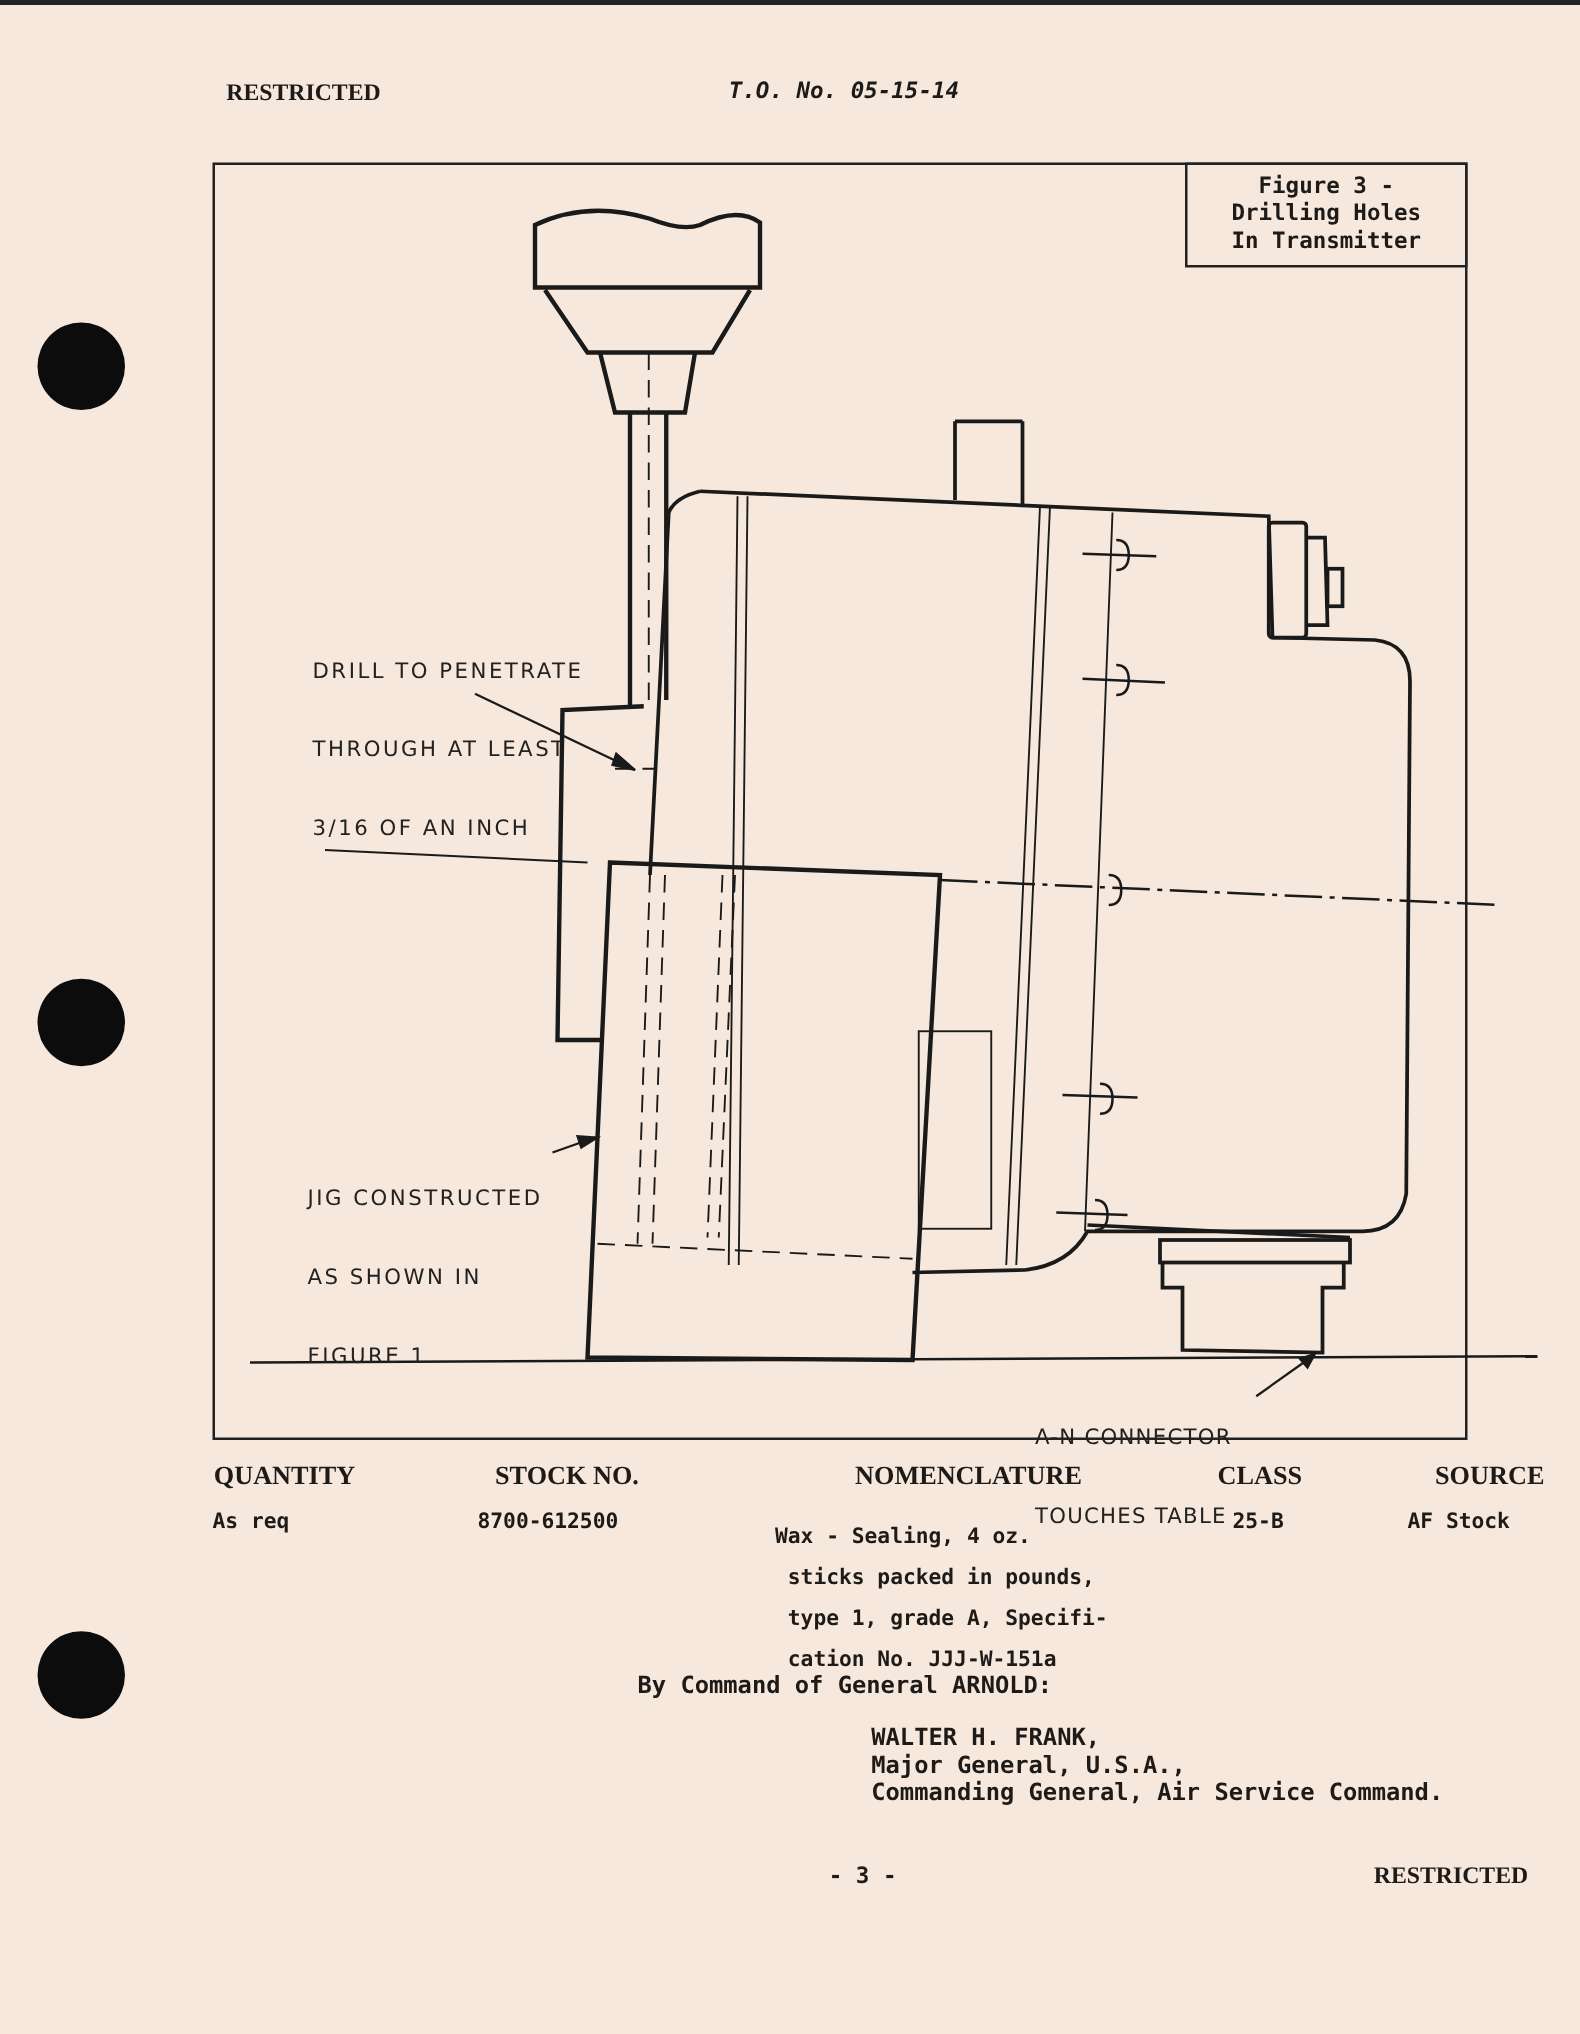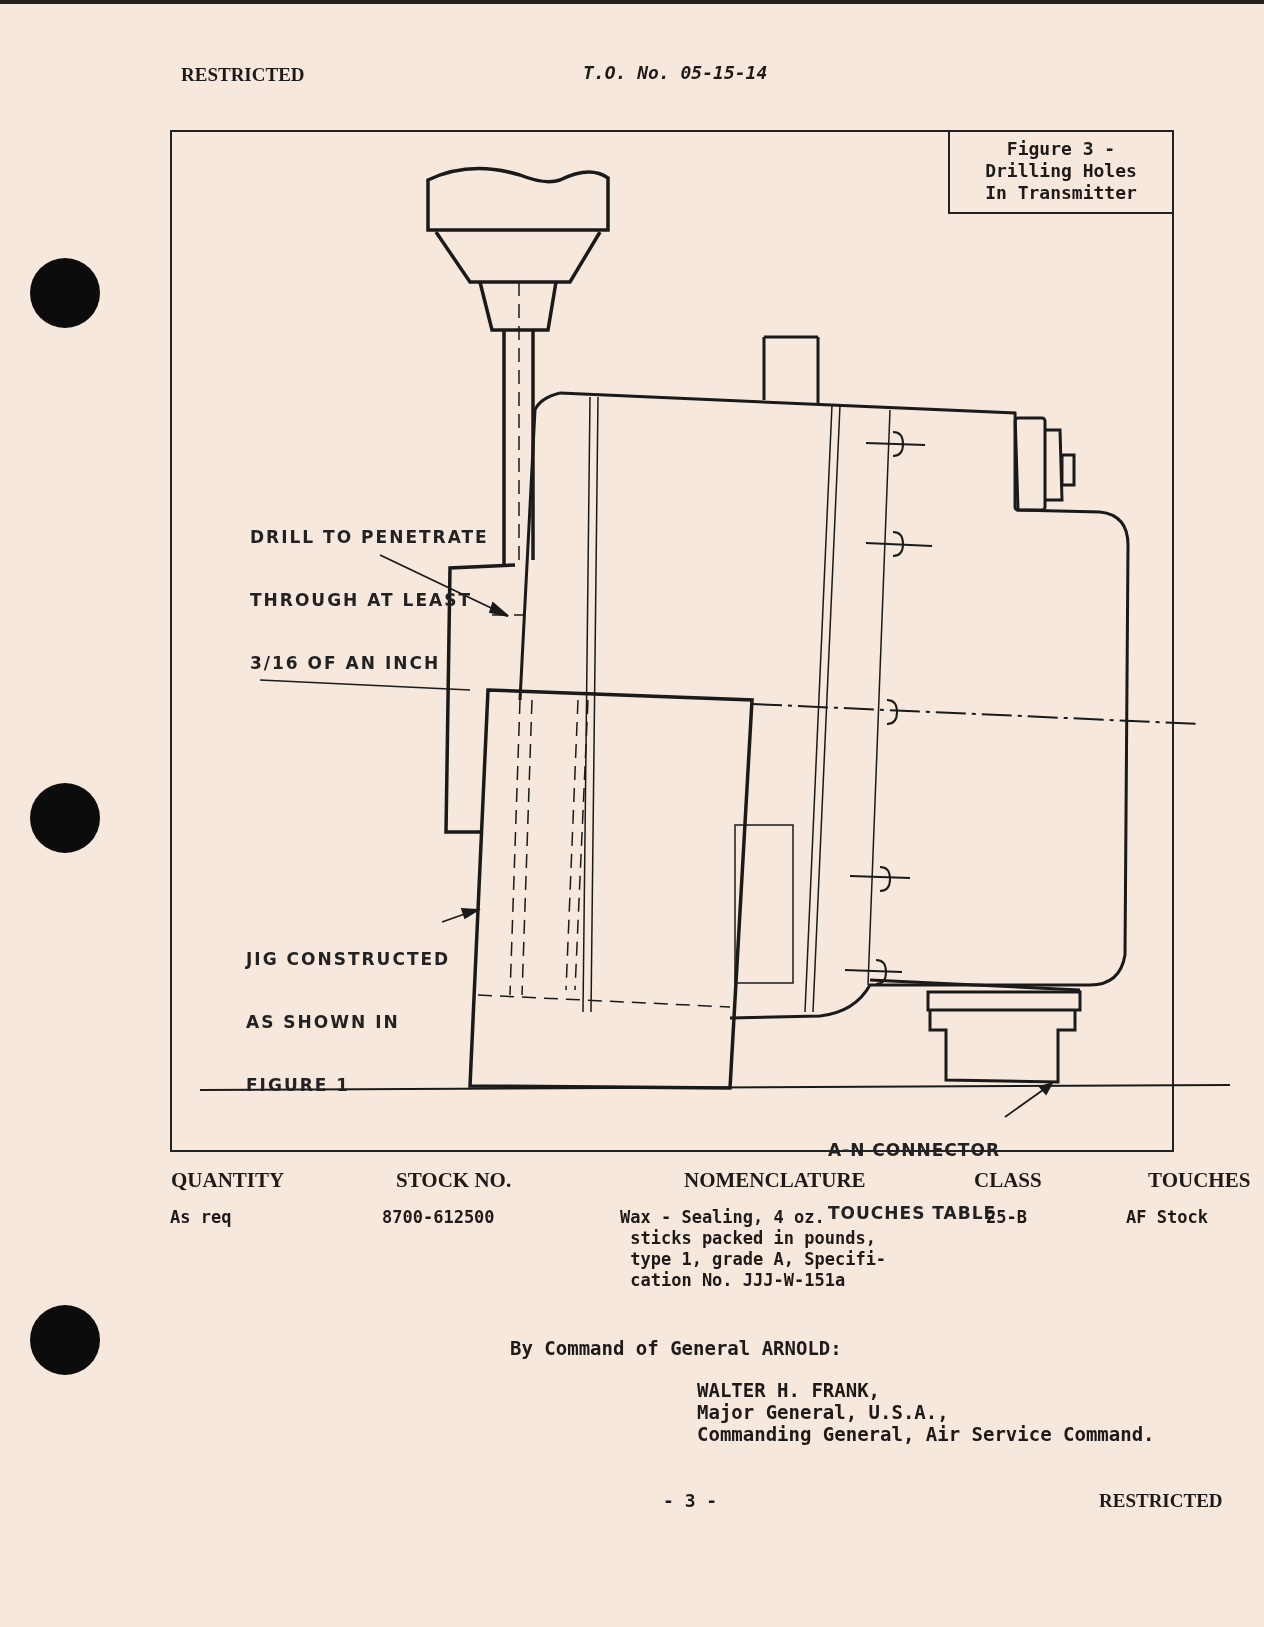--- a/index.html
+++ b/index.html
@@ -11,25 +11,25 @@
   }
   .topedge { position: absolute; left: 0; top: 0; width: 1264px; height: 4px; background: #222; }
   .hole { position: absolute; left: 30px; width: 70px; height: 70px; border-radius: 50%; background: #0c0c0c; }
   .txt { position: absolute; white-space: pre; font-weight: bold; font-size: 17px; line-height: 21px; }
   .hdr-left { left: 181px; top: 64px; font-family: "Liberation Serif", serif; font-size: 19px; }
   .hdr-right { left: 583px; top: 62px; font-size: 18px; font-style: italic; }
   .figure-frame { position: absolute; left: 170px; top: 130px; width: 1004px; height: 1022px; border: 2px solid #222; box-sizing: border-box; }
   .caption-box { position: absolute; right: -2px; top: -2px; width: 226px; height: 84px; border: 2px solid #222; box-sizing: border-box; text-align: center; padding-top: 6px; }
   .caption-box div { font-weight: bold; font-size: 18px; line-height: 22px; }
   svg.drawing { position: absolute; left: 0; top: 0; }
-  .callout { position: absolute; font-family: "DejaVu Sans", sans-serif; font-size: 17px; line-height: 21px; letter-spacing: 2px; white-space: pre; color: #222; font-weight: bold; }
+  .callout { position: absolute; font-family: "DejaVu Sans", sans-serif; font-size: 17px; line-height: 21px; letter-spacing: 2px; white-space: pre; color: #222; }
   .th { position: absolute; top: 1168px; font-family: "Liberation Serif", serif; font-weight: bold; font-size: 21px; }
   .td { position: absolute; top: 1207px; font-weight: bold; font-size: 17px; }
   .nomen { position: absolute; left: 620px; top: 1207px; font-weight: bold; font-size: 17px; line-height: 21px; }
-  .nomen div { white-space: pre; }
+  .nomen div { white-space: pre; margin-top: 12px; }
   .sig { position: absolute; font-weight: bold; font-size: 19px; line-height: 21px; white-space: pre; }
 </style>
 </head>
 <body>
 
 <div class="topedge"></div>
 <div class="hole" style="top:258px"></div>
 <div class="hole" style="top:783px"></div>
 <div class="hole" style="top:1305px"></div>
 
@@ -137,21 +137,21 @@
 </div>
 <div class="callout" style="left:828px; top:1098px; letter-spacing:1px">
   <div>A-N CONNECTOR</div>
   <div>TOUCHES TABLE</div>
 </div>
 
 <div class="th" style="left:171px">QUANTITY</div>
 <div class="th" style="left:396px">STOCK NO.</div>
 <div class="th" style="left:684px">NOMENCLATURE</div>
 <div class="th" style="left:974px">CLASS</div>
-<div class="th" style="left:1148px">TOUCHES</div>
+<div class="th" style="left:1148px">SOURCE</div>
 
 <div class="td" style="left:170px">As req</div>
 <div class="td" style="left:382px">8700-612500</div>
 <div class="nomen">
   <div>Wax - Sealing, 4 oz.</div>
   <div> sticks packed in pounds,</div>
   <div> type 1, grade A, Specifi-</div>
   <div> cation No. JJJ-W-151a</div>
 </div>
 <div class="td" style="left:986px">25-B</div>

